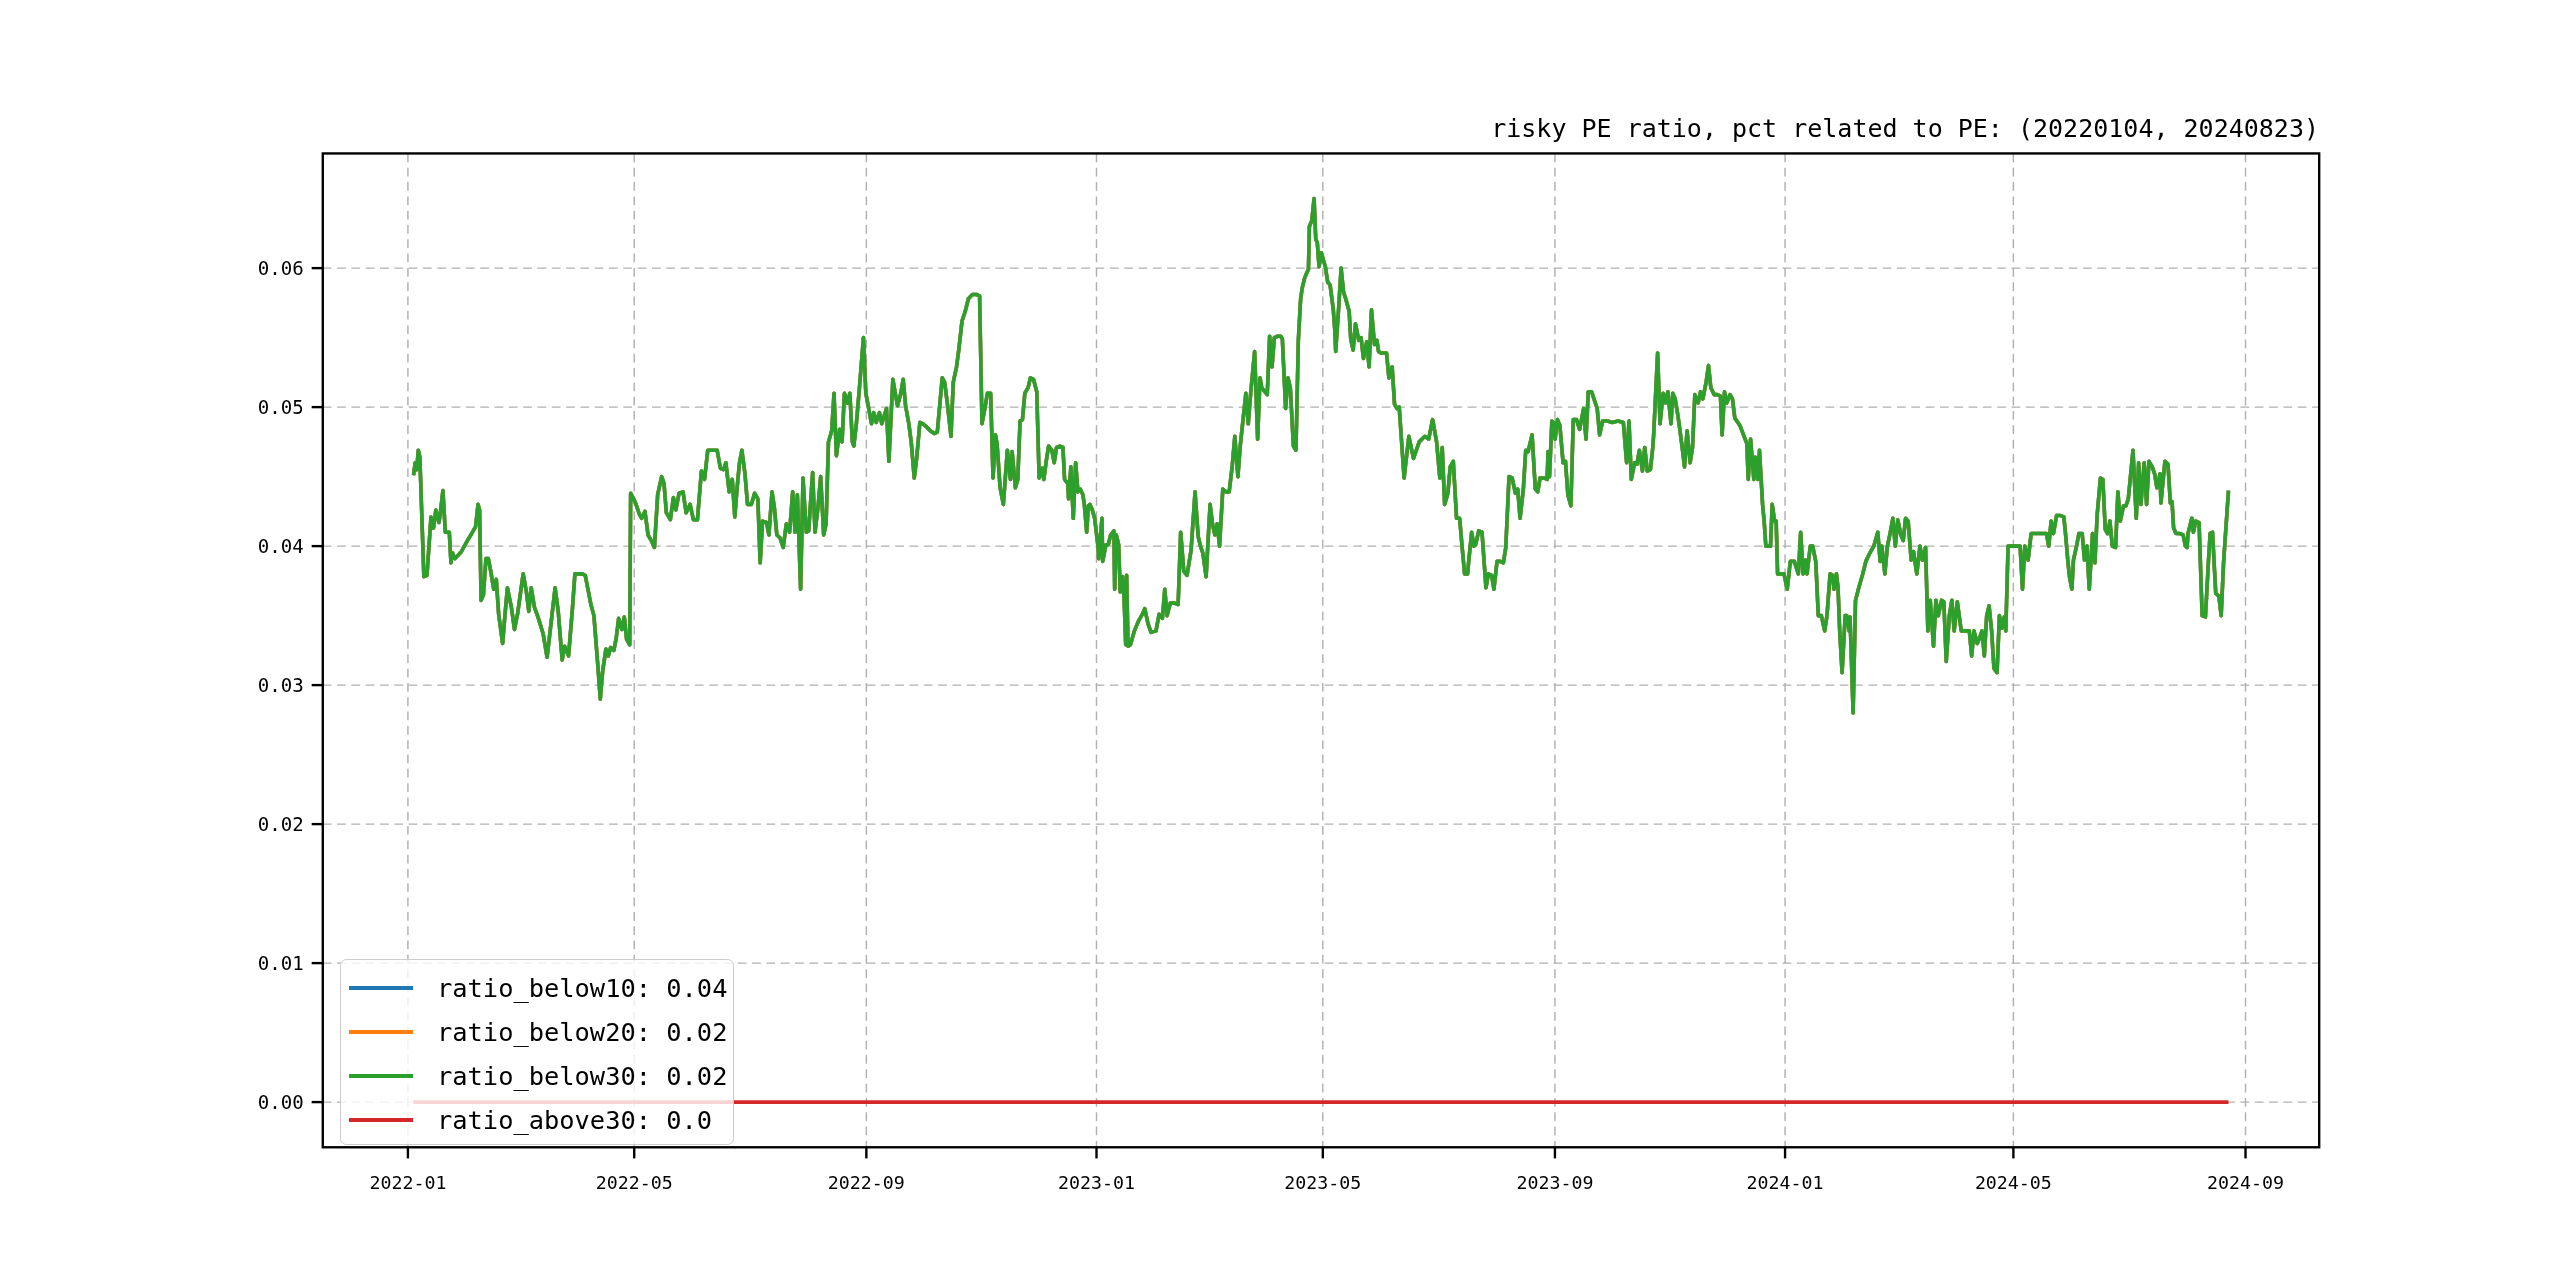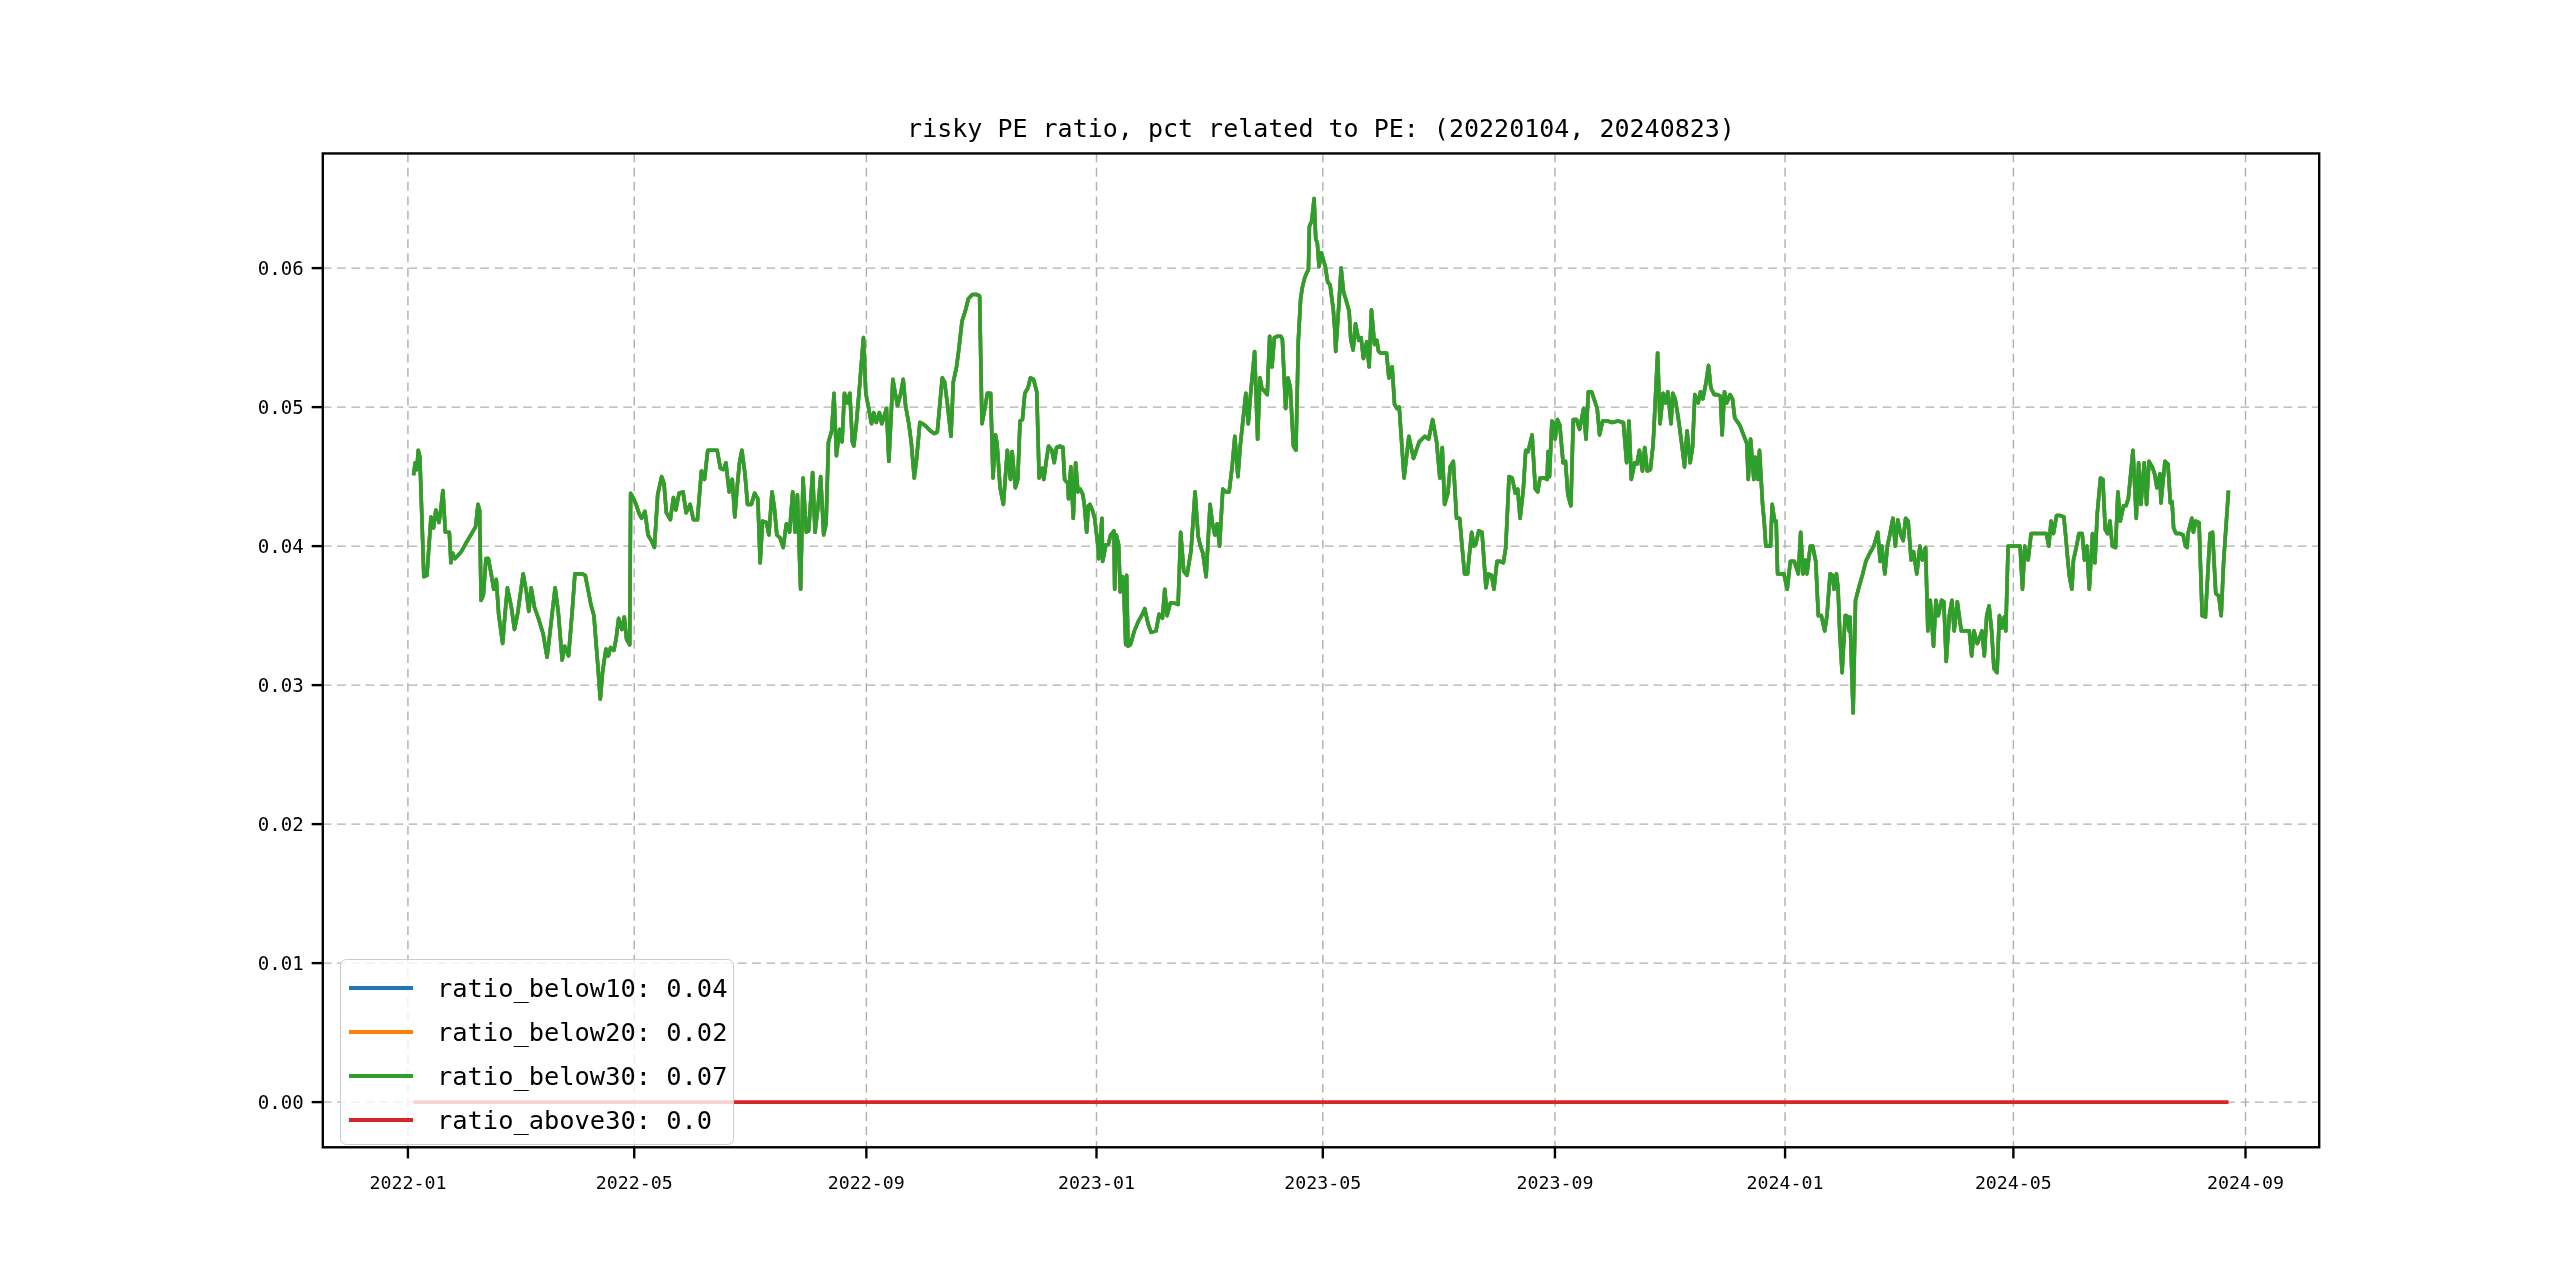--- a/index.html
+++ b/index.html
@@ -3,21 +3,21 @@
 <meta charset="utf-8">
 <style>
   * { margin:0; padding:0; box-sizing:border-box; }
   html,body { background:#ffffff; }
   .figure {
     position:relative; width:2576px; height:1288px; background:#ffffff;
     font-family:"DejaVu Sans Mono","Liberation Mono",monospace; overflow:hidden;
   }
   .chart-title {
     position:absolute; left:323px; top:114px; width:1996px;
-    text-align:center; font-size:25px; color:#000000; white-space:pre;
+    text-align:right; font-size:25px; color:#000000; white-space:pre;
   }
   .plot-svg { position:absolute; left:0; top:0; }
   .legend {
     position:absolute; left:340px; top:959px; width:394px; height:186px;
     background:rgba(255,255,255,0.8); border:1.6px solid #cccccc; border-radius:6.4px;
     padding:6.4px 0 0 8px; z-index:5;
   }
   .legend-row { display:flex; align-items:center; height:44px; }
   .legend-swatch { width:64px; height:4px; flex:0 0 64px; }
   .legend-label { margin-left:24px; font-size:25.4px; color:#000000; white-space:pre;text-align:right; }
@@ -86,21 +86,21 @@
       <div class="legend-row">
         <span class="legend-swatch" style="background: rgb(31, 119, 180);"></span>
         <span class="legend-label">ratio_below10: 0.04</span>
       </div>
       <div class="legend-row">
         <span class="legend-swatch" style="background: rgb(255, 127, 14);"></span>
         <span class="legend-label">ratio_below20: 0.02</span>
       </div>
       <div class="legend-row">
         <span class="legend-swatch" style="background: rgb(44, 160, 44);"></span>
-        <span class="legend-label">ratio_below30: 0.07</span>
+        <span class="legend-label">ratio_below30: 0.02</span>
       </div>
       <div class="legend-row">
         <span class="legend-swatch" style="background: rgb(214, 39, 40);"></span>
         <span class="legend-label">ratio_above30: 0.0</span>
       </div>
     </div>
 </div>
 
 
 </body></html>

